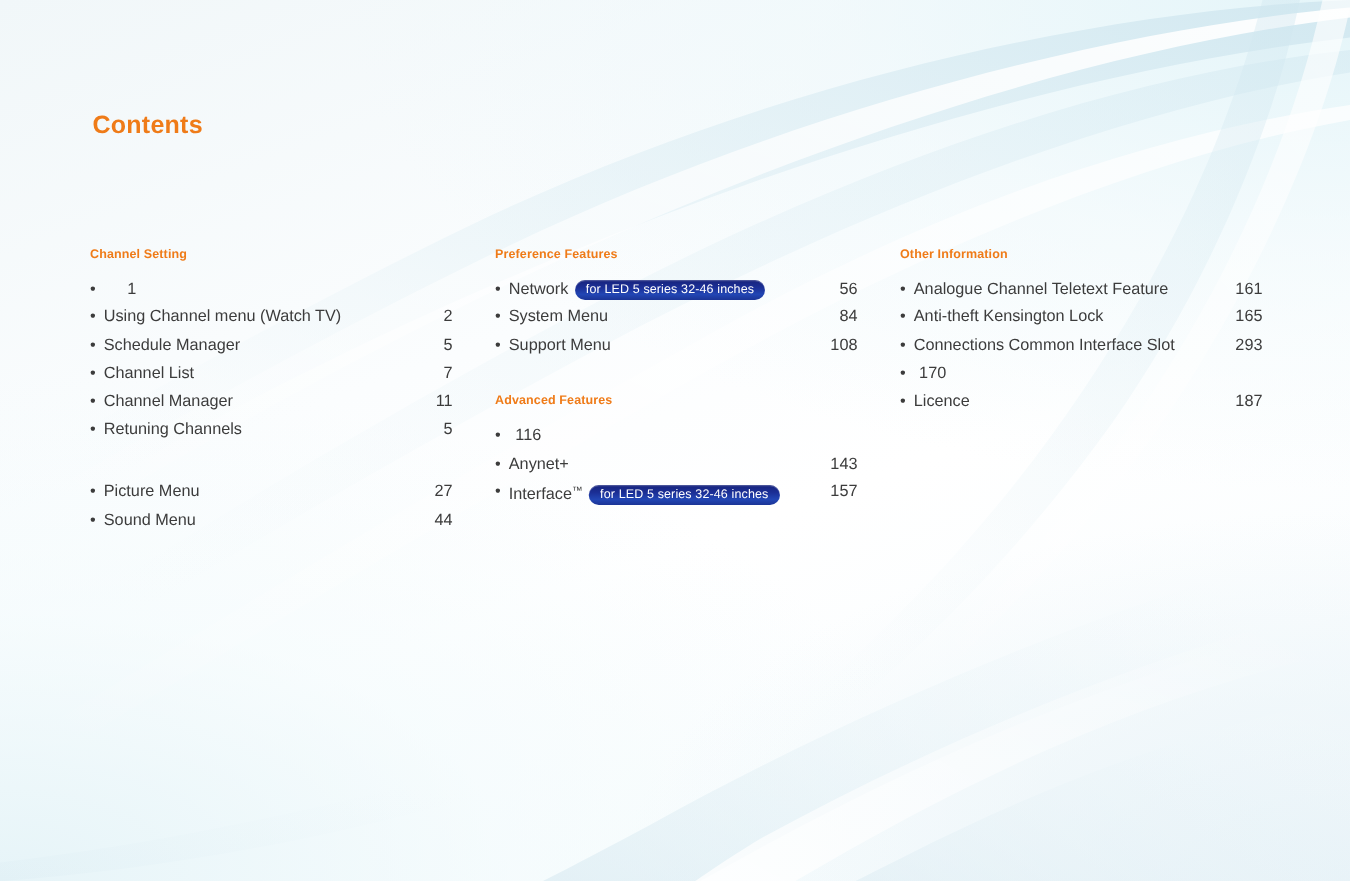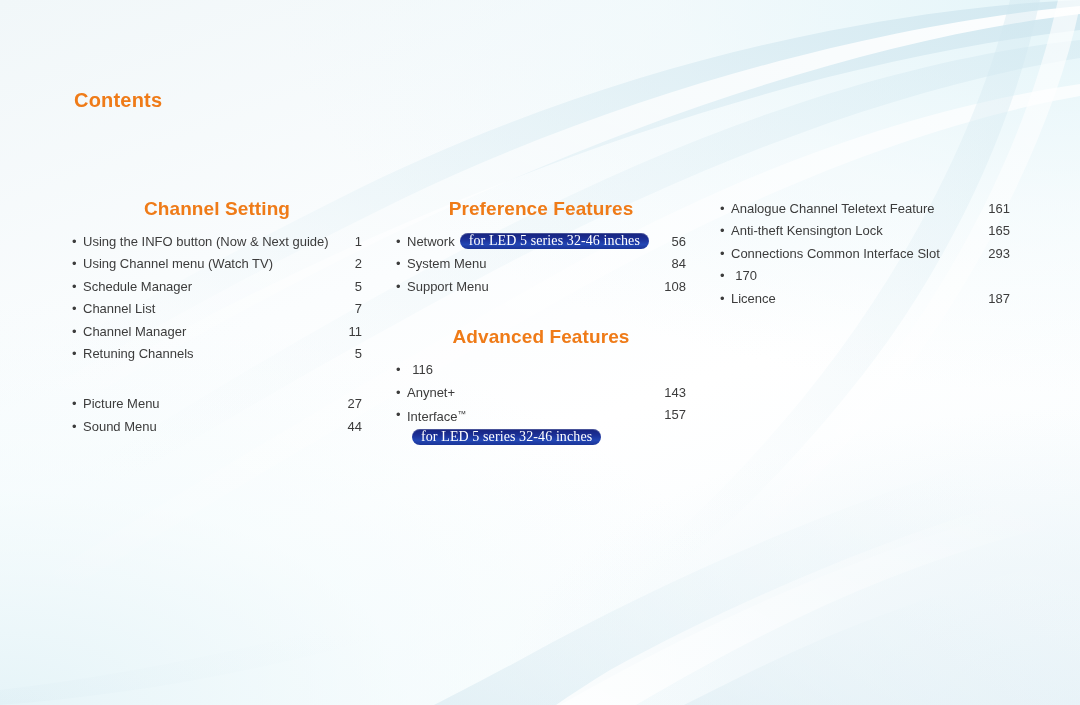--- a/index.html
+++ b/index.html
@@ -55,26 +55,25 @@
     top: 198px;
   }
   .col-1 { left: 72px;  width: 290px; }
   .col-2 { left: 396px; width: 290px; }
   .col-3 { left: 720px; width: 290px; }
 
   .section { margin-bottom: 0; }
   .section + .section { margin-top: 29px; }
 
   .section-title {
-    font-size: 19px;
+    font-size: 10px;
     font-weight: bold;
     color: #ef7b18;
     margin: 0 0 11px 0;
     letter-spacing: 0.1px;
-    text-align: center;
   }
 
   .toc-list {
     list-style: none;
     margin: 0;
     padding: 0;
   }
 
   .toc-row {
     display: flex;
@@ -110,29 +109,28 @@
     vertical-align: 4px;
     letter-spacing: 0;
   }
 
   .badge {
     display: inline-block;
     vertical-align: 1px;
     margin-left: 5px;
     padding: 1px 9px 2px 9px;
     border-radius: 9px;
-    font-size: 14px;
+    font-size: 10px;
     font-weight: normal;
     color: #ffffff;
     letter-spacing: 0.1px;
     line-height: 13px;
     background: linear-gradient(180deg, #17237c 0%, #1b2f96 38%, #2246b4 72%, #1b3496 100%);
     box-shadow: inset 0 1px 0 rgba(255,255,255,0.22);
     white-space: nowrap;
-    font-family: Liberation Serif, serif;
   }
 </style>
 </head>
 <body>
 
 <div id="page">
 
   <div class="swoosh-layer">
     <svg viewBox="0 0 1080 705" xmlns="http://www.w3.org/2000/svg" aria-hidden="true">
       <defs>
@@ -178,21 +176,20 @@
 
     <div class="page-title">Contents</div>
 
     <div class="column col-1">
 
       <div class="section">
         <div class="section-title">Channel Setting</div>
         <ul class="toc-list">
           <li class="toc-row">
             <span class="toc-bullet">•</span>
-            <span class="toc-label">Using the INFO button (Now &amp; Next guide)</span>
             <span class="toc-page">1</span>
           </li>
           <li class="toc-row">
             <span class="toc-bullet">•</span>
             <span class="toc-label">Using Channel menu (Watch TV)</span>
             <span class="toc-page">2</span>
           </li>
           <li class="toc-row">
             <span class="toc-bullet">•</span>
             <span class="toc-label">Schedule Manager</span>
@@ -274,20 +271,21 @@
             <span class="toc-page">157</span>
           </li>
         </ul>
       </div>
 
     </div>
 
     <div class="column col-3">
 
       <div class="section">
+        <div class="section-title">Other Information</div>
         <ul class="toc-list">
           <li class="toc-row">
             <span class="toc-bullet">•</span>
             <span class="toc-label">Analogue Channel Teletext Feature</span>
             <span class="toc-page">161</span>
           </li>
           <li class="toc-row">
             <span class="toc-bullet">•</span>
             <span class="toc-label">Anti-theft Kensington Lock</span>
             <span class="toc-page">165</span>

